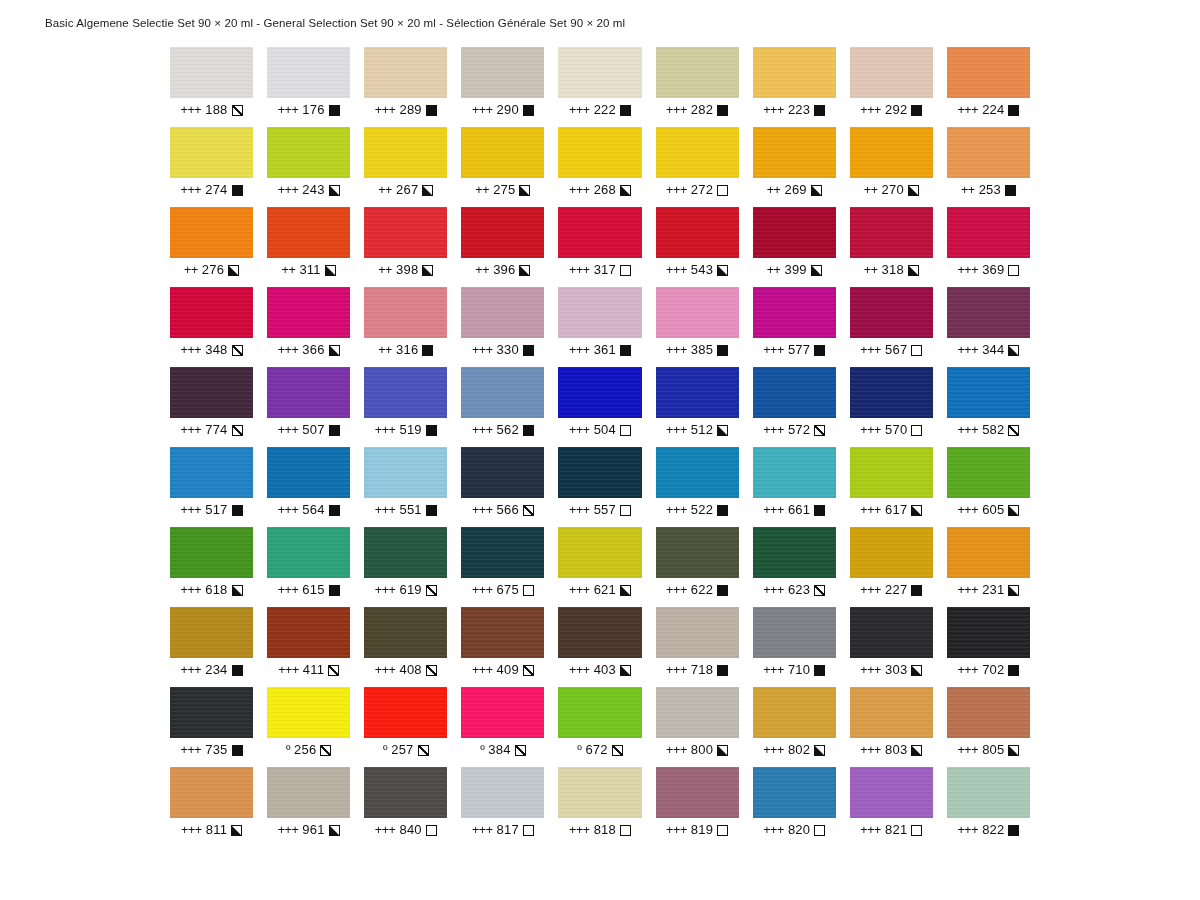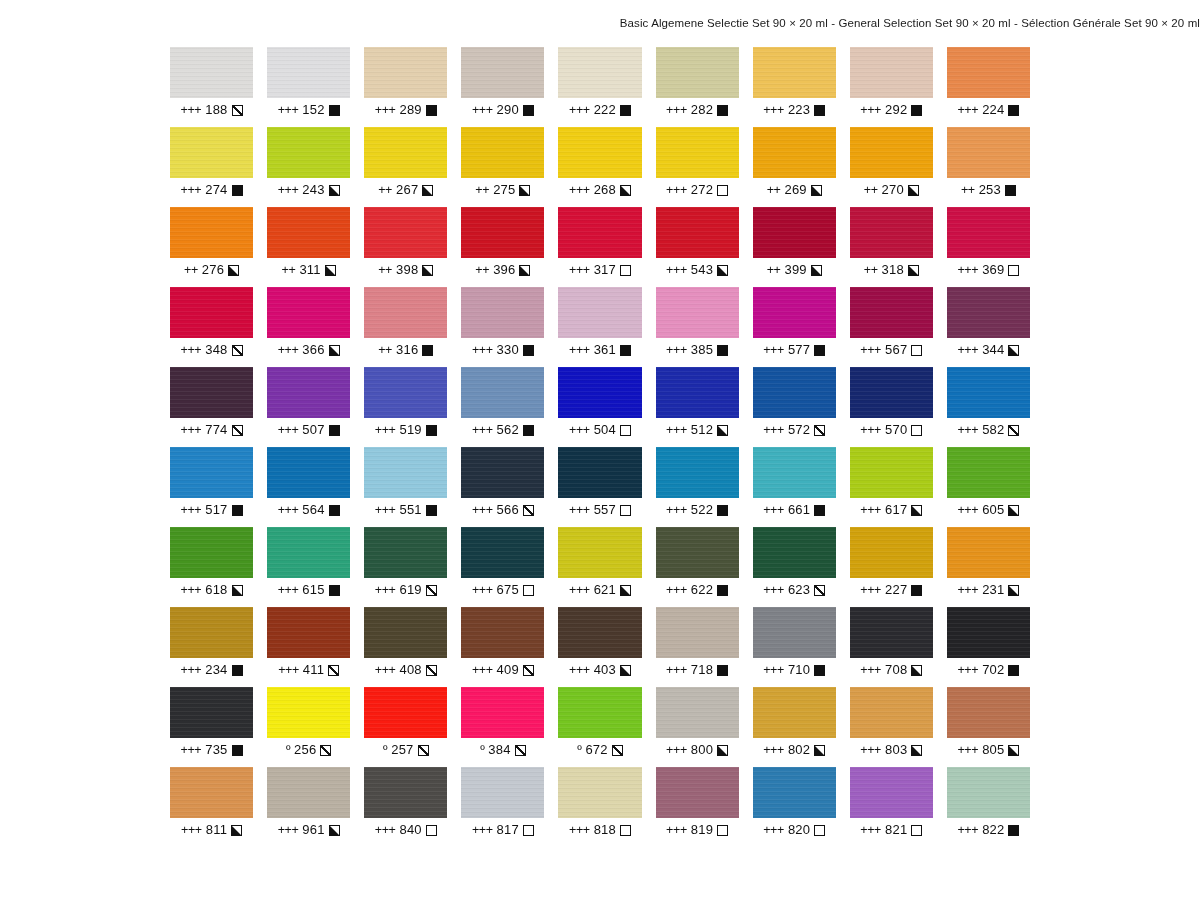--- a/index.html
+++ b/index.html
@@ -15,21 +15,21 @@
     overflow: hidden;
   }
   #page {
     position: relative;
     width: 1200px;
     height: 900px;
     background: #ffffff;
   }
   .header {
     padding-top: 14px;
-    text-align: right;
+    text-align: left;
     padding-left: 45px;
   }
   .header-line {
     font-size: 11.5px;
     line-height: 19px;
     letter-spacing: 0.1px;
     color: #1a1a1a;
     white-space: nowrap;
   }
   .grid {
@@ -143,21 +143,21 @@
         <div class="caption">
           <span class="lf">+++</span>
           <span class="num">188</span>
           <span class="op semi-transparent"></span>
         </div>
       </div>
       <div class="cell">
         <div class="swatch" style="background-color: rgb(222, 222, 224);"></div>
         <div class="caption">
           <span class="lf">+++</span>
-          <span class="num">152</span>
+          <span class="num">176</span>
           <span class="op opaque"></span>
         </div>
       </div>
       <div class="cell">
         <div class="swatch" style="background-color: rgb(227, 207, 174);"></div>
         <div class="caption">
           <span class="lf">+++</span>
           <span class="num">289</span>
           <span class="op opaque"></span>
         </div>
@@ -695,21 +695,21 @@
         <div class="caption">
           <span class="lf">+++</span>
           <span class="num">710</span>
           <span class="op opaque"></span>
         </div>
       </div>
       <div class="cell">
         <div class="swatch" style="background-color: rgb(42, 42, 47);"></div>
         <div class="caption">
           <span class="lf">+++</span>
-          <span class="num">708</span>
+          <span class="num">303</span>
           <span class="op semi-opaque"></span>
         </div>
       </div>
       <div class="cell">
         <div class="swatch" style="background-color: rgb(35, 35, 38);"></div>
         <div class="caption">
           <span class="lf">+++</span>
           <span class="num">702</span>
           <span class="op opaque"></span>
         </div>

